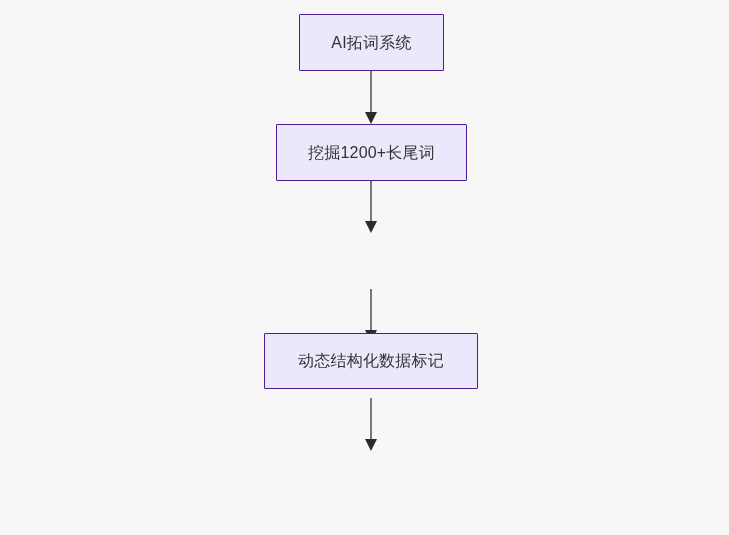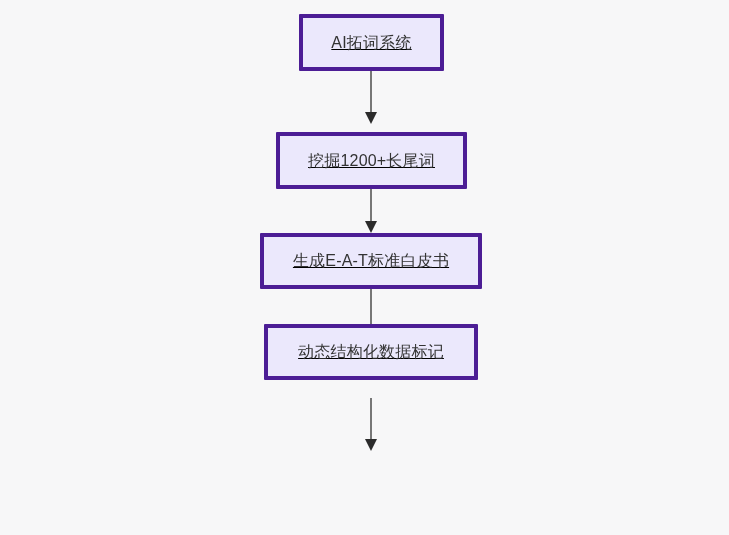--- a/index.html
+++ b/index.html
@@ -17,42 +17,41 @@
   #flowchart {
     position: relative;
     width: 729px;
     height: 535px;
   }
 
   .node {
     position: absolute;
     box-sizing: border-box;
     background: #ebe8fc;
-    border: 4px solid #4c1d95;
+    border: 1px solid #4c1d95;
     border-radius: 1px;
     display: flex;
     align-items: center;
     justify-content: center;
     text-align: center;
-    text-decoration: underline;
   }
 
   .node-label {
     font-size: 16px;
     line-height: 1.2;
     color: #333333;
     letter-spacing: 0.2px;
     white-space: nowrap;
   }
 
   
   .node-1 { left: 299px; top: 14px;  width: 145px; height: 57px; }
-  .node-2 { left: 276px; top: 132px; width: 191px; height: 57px; }
+  .node-2 { left: 276px; top: 124px; width: 191px; height: 57px; }
   .node-3 { left: 260px; top: 233px; width: 222px; height: 56px; }
-  .node-4 { left: 264px; top: 324px; width: 214px; height: 56px; }
+  .node-4 { left: 264px; top: 333px; width: 214px; height: 56px; }
   .node-5 { left: 253px; top: 451px; width: 236px; height: 56px; }
 
   
   .edge {
     position: absolute;
     left: 0;
     top: 0;
     width: 729px;
     height: 535px;
     pointer-events: none;
@@ -94,22 +93,19 @@
   </svg>
 
   <div class="node node-1">
     <span class="node-label">AI拓词系统</span>
   </div>
 
   <div class="node node-2">
     <span class="node-label">挖掘1200+长尾词</span>
   </div>
 
-  <div class="node node-3">
-    <span class="node-label">生成E-A-T标准白皮书</span>
-  </div>
 
   <div class="node node-4">
     <span class="node-label">动态结构化数据标记</span>
   </div>
 
 
 </div>
 
 </body></html>

